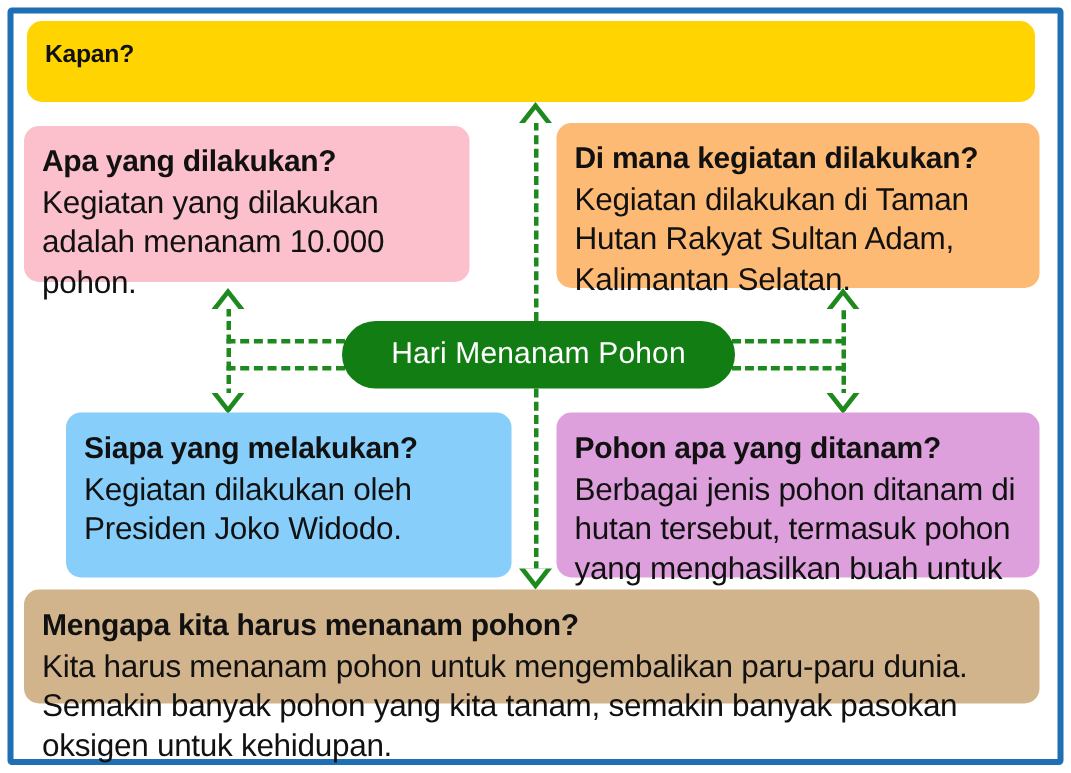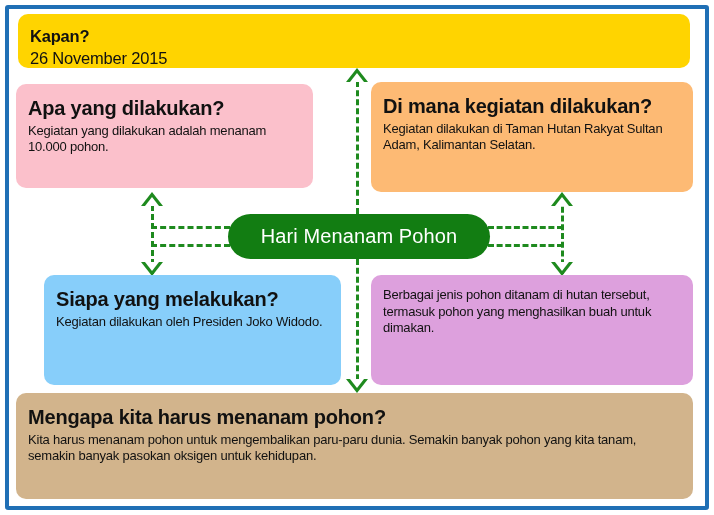--- a/index.html
+++ b/index.html
@@ -48,31 +48,31 @@
   .node .q {
     display: block;
     font-weight: bold;
     font-size: 20px;
     letter-spacing: -0.2px;
     margin-bottom: 1px;
   }
   .node .a {
     display: block;
     font-weight: normal;
-    font-size: 13px;
+    font-size: 21px;
     letter-spacing: -0.2px;
   }
 
   
   .node-when   { left: 18px;  top: 14px;  width: 672px; height: 54px;  background: #FFD400; }
   .node-what   { left: 16px;  top: 84px;  width: 297px; height: 104px; background: #FBC0CB; }
   .node-where  { left: 371px; top: 82px;  width: 322px; height: 110px; background: #fdba74; }
   .node-who    { left: 16px;  top: 275px; width: 297px; height: 110px; background: #87CEFA; margin-left: 28px; }
   .node-which  { left: 371px; top: 275px; width: 322px; height: 110px; background: #DDA0DD; }
-  .node-why    { left: 16px;  top: 393px; width: 677px; height: 106px; background: #D2B48C; }
+  .node-why    { left: 16px;  top: 393px; width: 677px; height: 76px; background: #D2B48C; }
 
   .node-when .q, .node-when .a { font-size: 16.5px; }
 
   
   .center-node {
     position: absolute;
     left: 228px;
     top: 214px;
     width: 262px;
     height: 45px;
@@ -177,39 +177,39 @@
 
   <div class="arrow arrow-up ah-spine-up"></div>
   <div class="arrow arrow-down ah-spine-down"></div>
   <div class="arrow arrow-up ah-left-up"></div>
   <div class="arrow arrow-down ah-left-down"></div>
   <div class="arrow arrow-up ah-right-up"></div>
   <div class="arrow arrow-down ah-right-down"></div>
 
   <div class="node node-when">
     <span class="q">Kapan?</span>
-    <span class="a">26 November 2015</span>
   </div>
 
   <div class="node node-what">
     <span class="q">Apa yang dilakukan?</span>
     <span class="a">Kegiatan yang dilakukan adalah menanam 10.000 pohon.</span>
   </div>
 
   <div class="node node-where">
     <span class="q">Di mana kegiatan dilakukan?</span>
     <span class="a">Kegiatan dilakukan di Taman Hutan Rakyat Sultan Adam, Kalimantan Selatan.</span>
   </div>
 
   <div class="node node-who">
     <span class="q">Siapa yang melakukan?</span>
     <span class="a">Kegiatan dilakukan oleh Presiden Joko Widodo.</span>
   </div>
 
   <div class="node node-which">
+    <span class="q">Pohon apa yang ditanam?</span>
     <span class="a">Berbagai jenis pohon ditanam di hutan tersebut, termasuk pohon yang menghasilkan buah untuk dimakan.</span>
   </div>
 
   <div class="node node-why">
     <span class="q">Mengapa kita harus menanam pohon?</span>
     <span class="a">Kita harus menanam pohon untuk mengembalikan paru-paru dunia. Semakin banyak pohon yang kita tanam, semakin banyak pasokan oksigen untuk kehidupan.</span>
   </div>
 
   <div class="center-node">
     <span>Hari Menanam Pohon</span>

